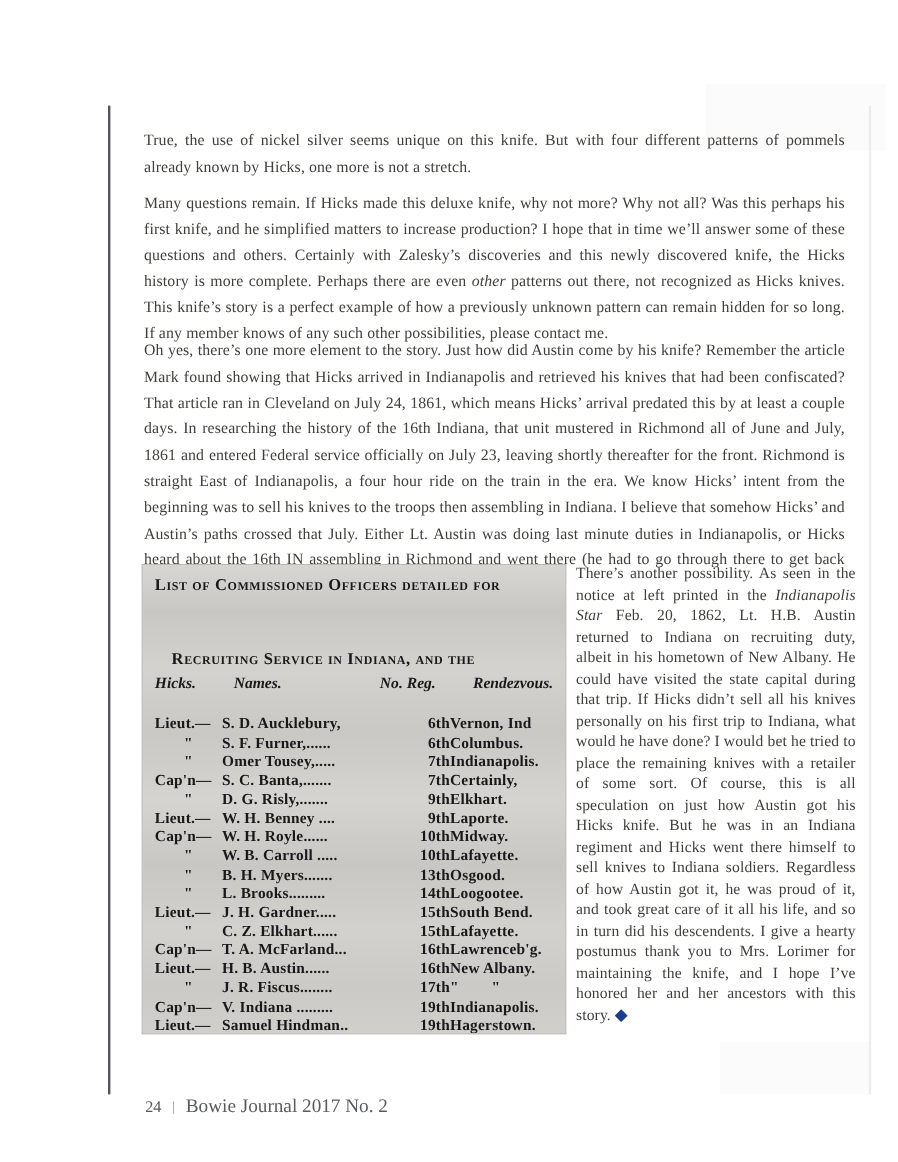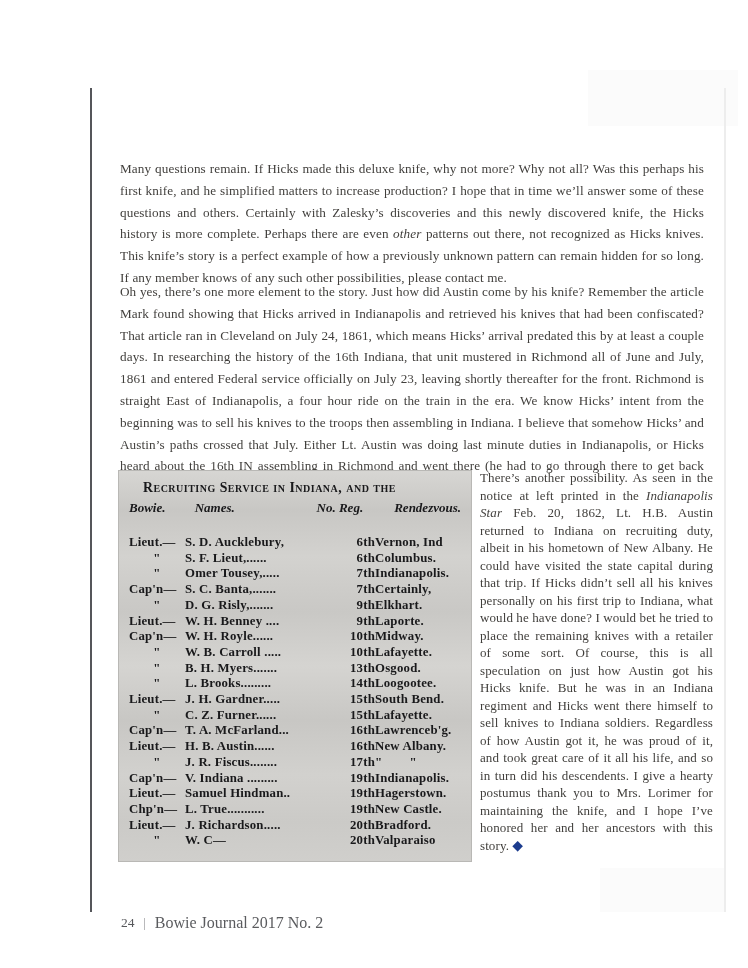--- a/index.html
+++ b/index.html
@@ -25,21 +25,21 @@
     box-sizing:border-box; overflow:hidden;
     border:1px solid #b9b8b5;
     background:linear-gradient(180deg,#d7d6d3 0%,#c8c7c4 10%,#d3d2cf 22%,#c9c8c5 36%,#d5d4d1 50%,#c8c7c4 64%,#d2d1ce 78%,#cbcac7 90%,#d0cfcc 100%);
     color:#19191b; font-family:"Liberation Serif", serif;
   }
   .clip-inner { padding:6px 10px 0 10px; }
   .clip-title div {
     font-weight:bold; font-variant:small-caps; font-size:13.8px;
     line-height:21px; letter-spacing:0.5px; white-space:nowrap;
   }
-  .clip-title .tl-indent { padding-left:14px; }
+  .clip-title .tl-indent { padding-left:14px;margin-top:40px; }
   .clip-head {
     display:flex; font-weight:bold; font-style:italic; font-size:13px;
     height:20px; margin-top:2px; white-space:nowrap;
   }
   .h1 { width:67px; } .h2 { width:112px; } .h3 { width:83px; padding-left:12px; box-sizing:border-box; } .h4 { flex:1; padding-left:8px; }
   .clip-rows { margin-top:15px; }
   .clip-row {
     display:flex; font-weight:bold; font-size:12.8px; line-height:15.7px;
     white-space:pre; letter-spacing:0.2px;
   }
@@ -67,47 +67,49 @@
 </style>
 </head>
 <body>
 
 <div class="canvas">
   <div class="corner-shade-tr"></div>
   <div class="corner-shade-br"></div>
   <div class="page-edge-left"></div>
   <div class="page-edge-right"></div>
 
+  <p class="para p1"><span>True, the use of nickel silver seems unique on this knife. But with four different patterns of pommels already known by Hicks, one more is not a stretch.</span></p>
   <p class="para p2"><span>Many questions remain. If Hicks made this deluxe knife, why not more? Why not all? Was this perhaps his first knife, and he simplified matters to increase production? I hope that in time we’ll answer some of these questions and others. Certainly with Zalesky’s discoveries and this newly discovered knife, the Hicks history is more complete. Perhaps there are even </span><span class="it">other</span><span> patterns out there, not recognized as Hicks knives. This knife’s story is a perfect example of how a previously unknown pattern can remain hidden for so long. If any member knows of any such other possibilities, please contact me.</span></p>
   <p class="para p3"><span>Oh yes, there’s one more element to the story. Just how did Austin come by his knife? Remember the article Mark found showing that Hicks arrived in Indianapolis and retrieved his knives that had been confiscated?  That article ran in Cleveland on July 24, 1861, which means Hicks’ arrival predated this by at least a couple days. In researching the history of the 16th Indiana, that unit mustered in Richmond all of June and July, 1861 and entered Federal service officially on July 23, leaving shortly thereafter for the front. Richmond is straight East of Indianapolis, a four hour ride on the train in the era. We know Hicks’ intent from the beginning was to sell his knives to the troops then assembling in Indiana. I believe that somehow Hicks’ and Austin’s paths crossed that July. Either Lt. Austin was doing last minute duties in Indianapolis, or Hicks heard about the 16th IN assembling in Richmond and went there (he had to go through there to get back home anyway).</span></p>
 
   <div class="clipping">
     <div class="clip-inner">
       <div class="clip-title">
+        <div>List of Commissioned Officers detailed for</div>
         <div class="tl-indent">Recruiting Service in Indiana, and the</div>
       </div>
       <div class="clip-head">
-        <span class="h1">Bowie.</span>
+        <span class="h1">Hicks.</span>
         <span class="h2">Names.</span>
         <span class="h3">No. Reg.</span>
         <span class="h4">Rendezvous.</span>
       </div>
       <div class="clip-rows">
           <div class="clip-row"><span class="c-rank">Lieut.—</span><span class="c-name">S. D. Aucklebury,</span><span class="c-reg">6th</span><span class="c-place">Vernon, Ind</span></div>
-          <div class="clip-row"><span class="c-rank ditto">"</span><span class="c-name">S. F. Lieut,......</span><span class="c-reg">6th</span><span class="c-place">Columbus.</span></div>
+          <div class="clip-row"><span class="c-rank ditto">"</span><span class="c-name">S. F. Furner,......</span><span class="c-reg">6th</span><span class="c-place">Columbus.</span></div>
           <div class="clip-row"><span class="c-rank ditto">"</span><span class="c-name">Omer Tousey,.....</span><span class="c-reg">7th</span><span class="c-place">Indianapolis.</span></div>
           <div class="clip-row"><span class="c-rank">Cap'n—</span><span class="c-name">S. C. Banta,.......</span><span class="c-reg">7th</span><span class="c-place">Certainly,</span></div>
           <div class="clip-row"><span class="c-rank ditto">"</span><span class="c-name">D. G. Risly,.......</span><span class="c-reg">9th</span><span class="c-place">Elkhart.</span></div>
           <div class="clip-row"><span class="c-rank">Lieut.—</span><span class="c-name">W. H. Benney ....</span><span class="c-reg">9th</span><span class="c-place">Laporte.</span></div>
           <div class="clip-row"><span class="c-rank">Cap'n—</span><span class="c-name">W. H. Royle......</span><span class="c-reg">10th</span><span class="c-place">Midway.</span></div>
           <div class="clip-row"><span class="c-rank ditto">"</span><span class="c-name">W. B. Carroll .....</span><span class="c-reg">10th</span><span class="c-place">Lafayette.</span></div>
           <div class="clip-row"><span class="c-rank ditto">"</span><span class="c-name">B. H. Myers.......</span><span class="c-reg">13th</span><span class="c-place">Osgood.</span></div>
           <div class="clip-row"><span class="c-rank ditto">"</span><span class="c-name">L. Brooks.........</span><span class="c-reg">14th</span><span class="c-place">Loogootee.</span></div>
           <div class="clip-row"><span class="c-rank">Lieut.—</span><span class="c-name">J. H. Gardner.....</span><span class="c-reg">15th</span><span class="c-place">South Bend.</span></div>
-          <div class="clip-row"><span class="c-rank ditto">"</span><span class="c-name">C. Z. Furner......</span><span class="c-reg">15th</span><span class="c-place">Lafayette.</span></div>
+          <div class="clip-row"><span class="c-rank ditto">"</span><span class="c-name">C. Z. Elkhart......</span><span class="c-reg">15th</span><span class="c-place">Lafayette.</span></div>
           <div class="clip-row"><span class="c-rank">Cap'n—</span><span class="c-name">T. A. McFarland...</span><span class="c-reg">16th</span><span class="c-place">Lawrenceb'g.</span></div>
           <div class="clip-row"><span class="c-rank">Lieut.—</span><span class="c-name">H. B. Austin......</span><span class="c-reg">16th</span><span class="c-place">New Albany.</span></div>
           <div class="clip-row"><span class="c-rank ditto">"</span><span class="c-name">J. R. Fiscus........</span><span class="c-reg">17th</span><span class="c-place">"        "</span></div>
           <div class="clip-row"><span class="c-rank">Cap'n—</span><span class="c-name">V. Indiana .........</span><span class="c-reg">19th</span><span class="c-place">Indianapolis.</span></div>
           <div class="clip-row"><span class="c-rank">Lieut.—</span><span class="c-name">Samuel Hindman..</span><span class="c-reg">19th</span><span class="c-place">Hagerstown.</span></div>
           <div class="clip-row"><span class="c-rank">Chp'n—</span><span class="c-name">L. True...........</span><span class="c-reg">19th</span><span class="c-place">New Castle.</span></div>
           <div class="clip-row"><span class="c-rank">Lieut.—</span><span class="c-name">J. Richardson.....</span><span class="c-reg">20th</span><span class="c-place">Bradford.</span></div>
           <div class="clip-row"><span class="c-rank ditto">"</span><span class="c-name">W. C—</span><span class="c-reg">20th</span><span class="c-place">Valparaiso</span></div>
         </div>
     </div>

